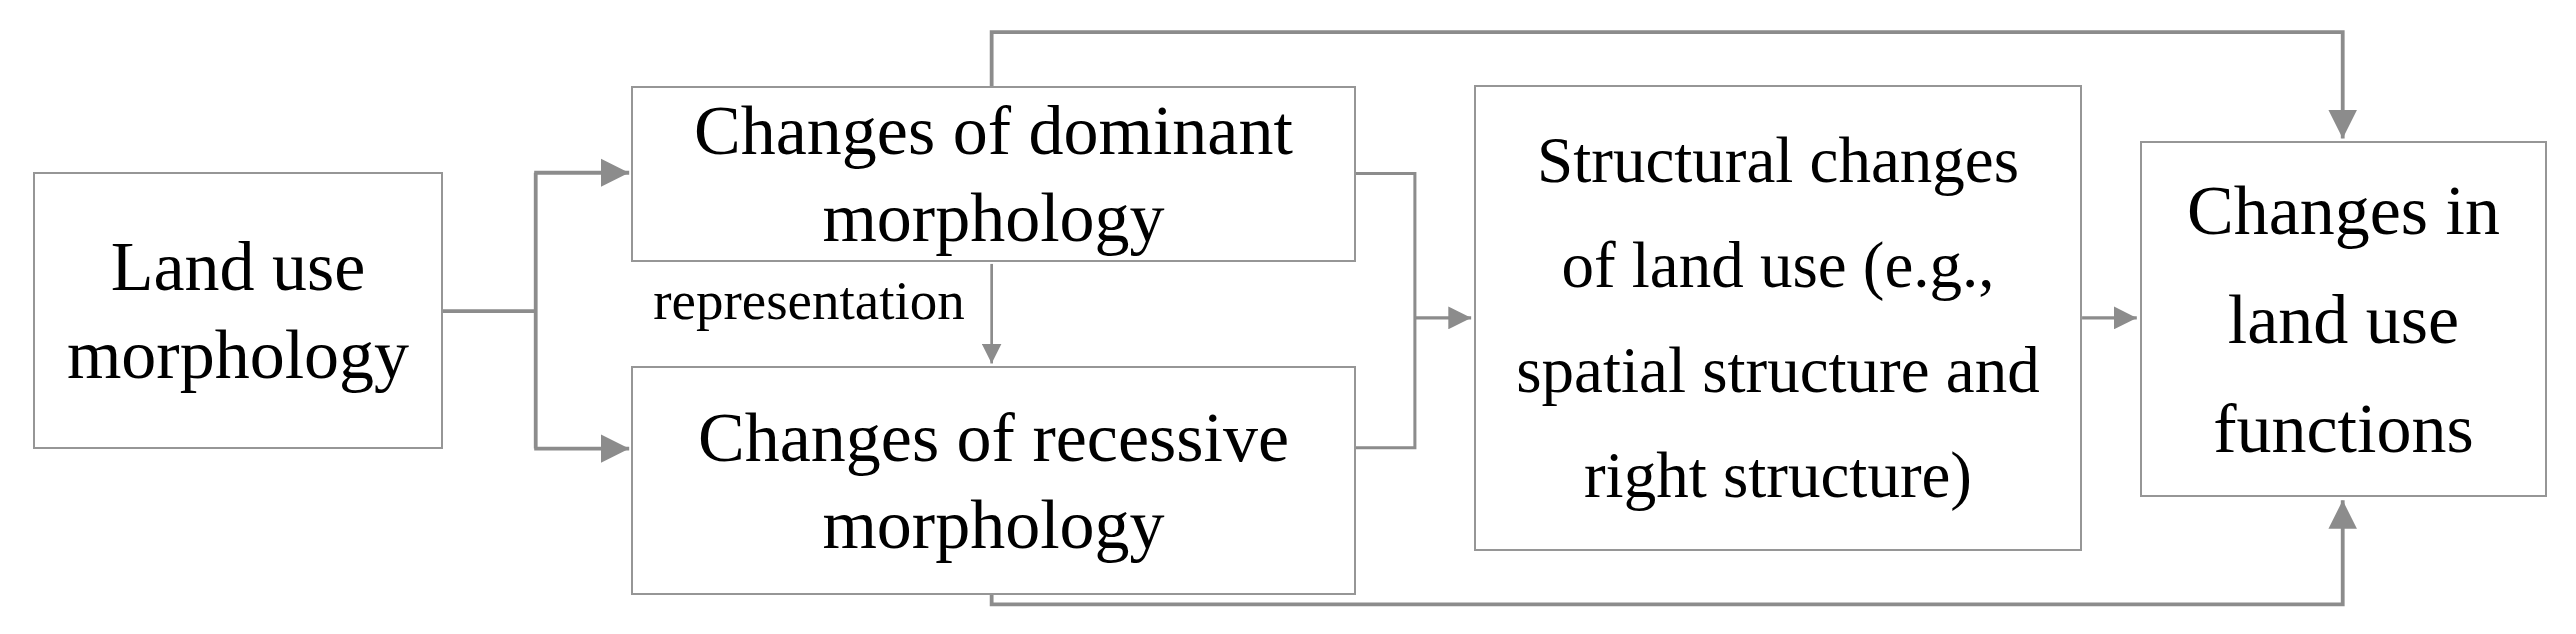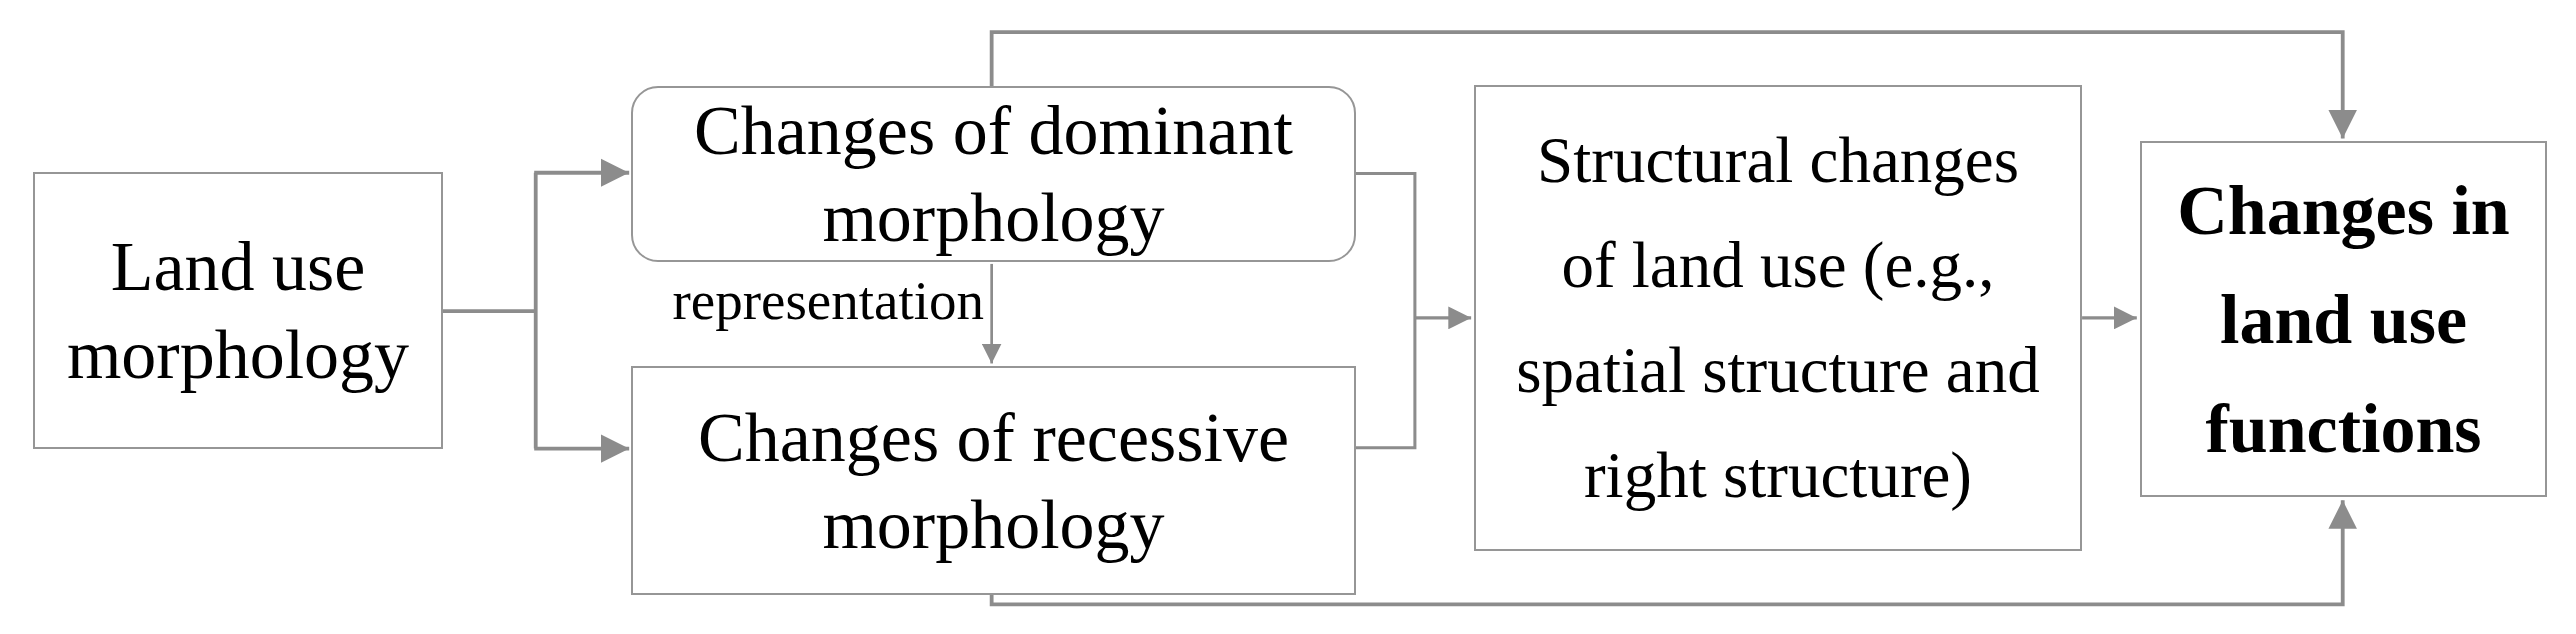--- a/index.html
+++ b/index.html
@@ -27,32 +27,32 @@
     align-items: center;
     justify-content: center;
     text-align: center;
   }
   .node .label {
     white-space: pre-line;
     display: block;
     width: 100%;
   }
   #node-a { left: 33px;   top: 172px; width: 410px; height: 277px; font-size: 70px; line-height: 88px; }
-  #node-b { left: 631px;  top: 86px; width: 725px; height: 176px; font-size: 70px; line-height: 87px; border-radius: 27px; }
+  #node-b { left: 631px;  top: 86px; width: 725px; height: 176px; font-size: 70px; line-height: 87px; }
   #node-c { left: 631px;  top: 366px; width: 725px; height: 229px; font-size: 70px; line-height: 87px; }
   #node-d { left: 1474px; top: 85px; width: 608px; height: 466px; font-size: 65px; line-height: 105px; }
-  #node-e { left: 2140px; top: 141px; width: 407px; height: 356px; font-size: 70px; line-height: 109px; font-weight: bold; }
+  #node-e { left: 2140px; top: 141px; width: 407px; height: 356px; font-size: 70px; line-height: 109px; }
   .edge-label {
     position: absolute;
     left: 634px;
     top: 267px;
     width: 350px;
     font-size: 55px;
     line-height: 68px;
-    text-align: right;
+    text-align: center;
     white-space: nowrap;
   }
   svg.connectors {
     position: absolute;
     left: 0; top: 0;
     width: 2576px; height: 635px;
     overflow: visible;
   }
   svg.connectors path { fill: none; stroke: var(--color-line); }
   svg.connectors .w5 { stroke-width: 5px; }

